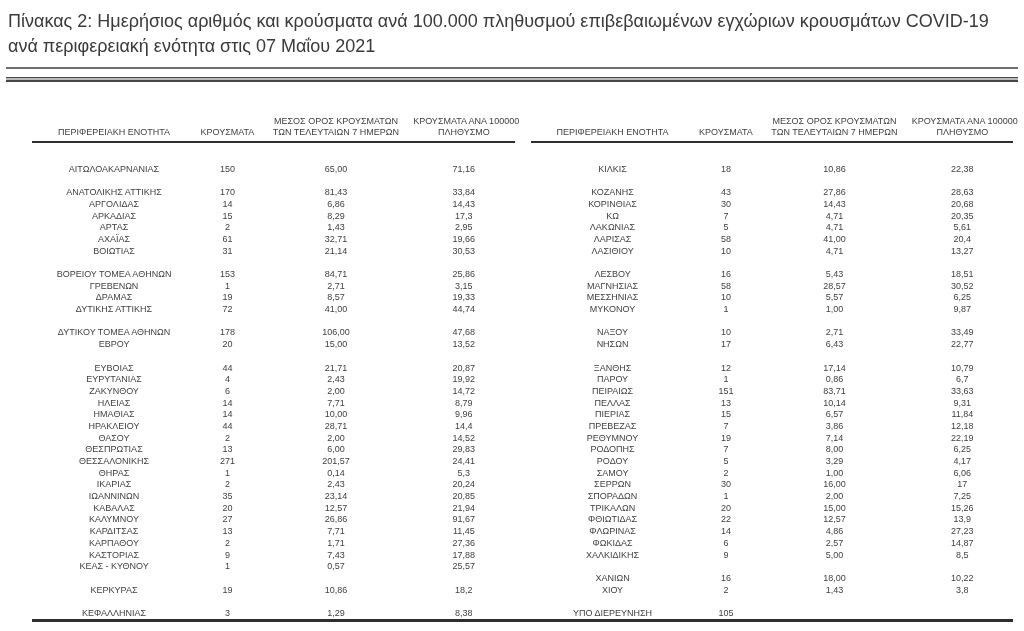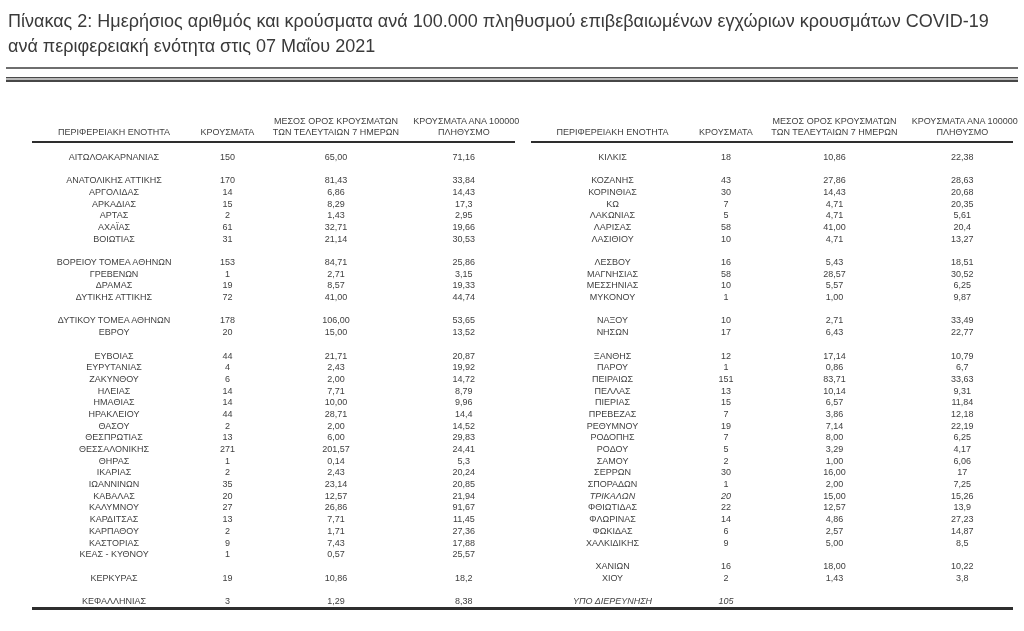--- a/index.html
+++ b/index.html
@@ -30,32 +30,32 @@
   }
   .tbl{flex:1;min-width:0;}
   .thead{
     display:flex;align-items:flex-end;
     height:31px;padding-bottom:4px;
     border-bottom:2px solid #2e2e2e;
     font-size:9px;line-height:10.5px;text-align:center;
     color:#3f3f3f;
   }
   .hc{white-space:nowrap;overflow:visible;}
-  .tbody{padding-top:8px;}
+  .tbody{padding-top:20px;}
   .row{display:flex;height:11.7px;align-items:center;font-size:9px;}
   .gap{height:11.7px;}
   .cell{
     text-align:center;white-space:nowrap;overflow:visible;
     color:#3f3f3f;
   }
   .w0{width:34%;}
   .w1{width:13%;}
   .w2{width:32%;}
   .w3{width:21%;}
-  .it{font-style:italic;}
+  .it{}
   .bottom-rule{
     margin:0 11px 0 32px;height:3px;background:#2e2e2e;
   }
 </style>
 </head>
 <body>
 
 <div class="title">Πίνακας 2:  Ημερήσιος αριθμός και κρούσματα ανά 100.000 πληθυσμού επιβεβαιωμένων εγχώριων κρουσμάτων COVID-19 ανά περιφερειακή ενότητα στις 07 Μαΐου 2021</div>
 
 <div class="rule-thin"></div>
@@ -146,21 +146,21 @@
           <div class="cell w0">ΔΥΤΙΚΗΣ ΑΤΤΙΚΗΣ</div>
           <div class="cell w1">72</div>
           <div class="cell w2">41,00</div>
           <div class="cell w3">44,74</div>
         </div>
         <div class="gap"></div>
         <div class="row">
           <div class="cell w0">ΔΥΤΙΚΟΥ ΤΟΜΕΑ ΑΘΗΝΩΝ</div>
           <div class="cell w1">178</div>
           <div class="cell w2">106,00</div>
-          <div class="cell w3">53,65</div>
+          <div class="cell w3">47,68</div>
         </div>
         <div class="row">
           <div class="cell w0">ΕΒΡΟΥ</div>
           <div class="cell w1">20</div>
           <div class="cell w2">15,00</div>
           <div class="cell w3">13,52</div>
         </div>
         <div class="gap"></div>
         <div class="row">
           <div class="cell w0">ΕΥΒΟΙΑΣ</div>

